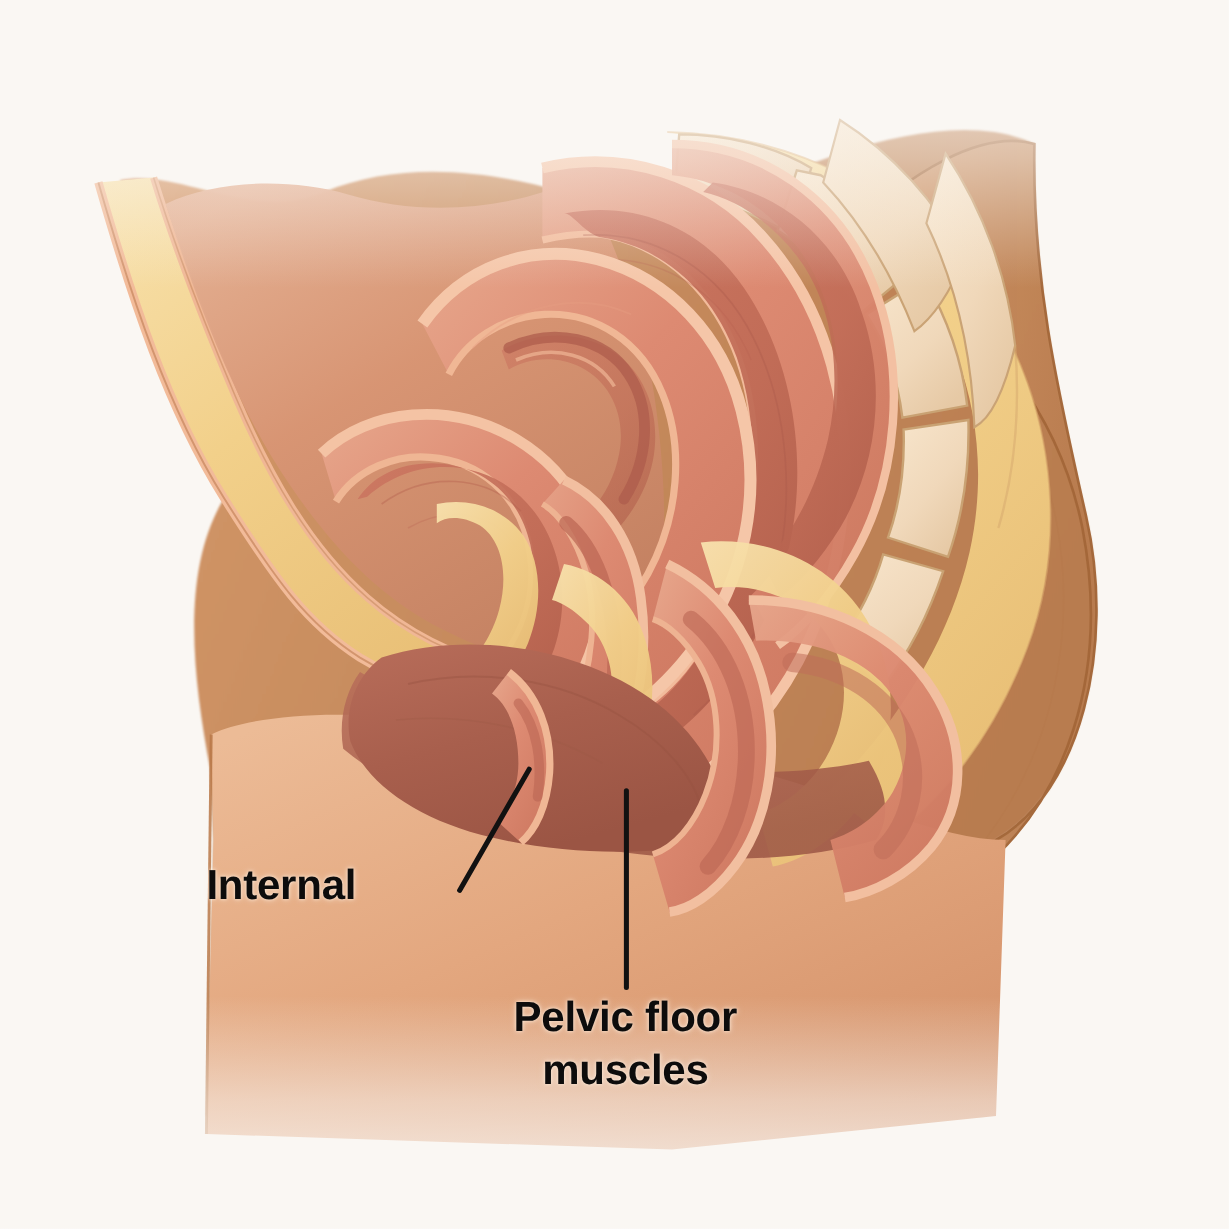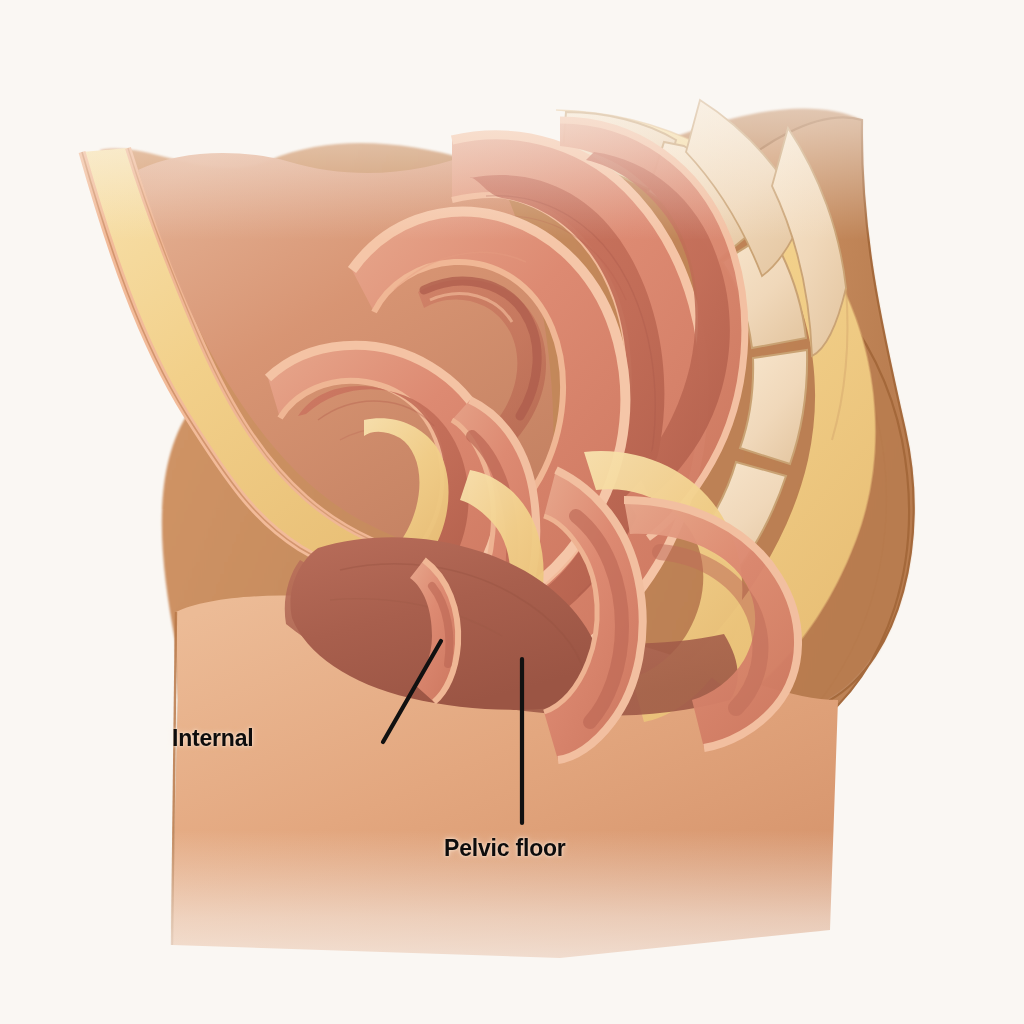--- a/index.html
+++ b/index.html
@@ -26,37 +26,37 @@
     left: 0;
     width: 1024px;
     height: 1024px;
     display: block;
   }
   .callout-label {
     position: absolute;
     color: #0d0c0c;
     font-family: "Liberation Sans", sans-serif;
     font-weight: 600;
-    font-size: 23px;
+    font-size: 35px;
     line-height: 44px;
     letter-spacing: -0.2px;
     white-space: nowrap;
     text-shadow: 0 0 3px rgba(255,241,226,0.85), 0 0 6px rgba(255,241,226,0.55);
   }
   #label-internal-anal-sphincter {
     left: 172px;
     top: 716px;
     text-align: center;
   }
   #label-internal-anal-sphincter .lbl-line:first-child {
     display: block;
     text-align: center;
   }
   #label-pelvic-floor-muscles {
-    left: 444px;
+    left: 428px;
     top: 826px;
     text-align: center;
   }
   .lbl-line { display: block; }
 </style>
 </head>
 <body>
 
 <div id="figure-root">
 
@@ -328,15 +328,16 @@
       <line x1="522" y1="823" x2="522" y2="659"></line>
     </g>
   </svg>
 
   <div id="label-internal-anal-sphincter" class="callout-label">
     <span class="lbl-line">Internal</span>
   </div>
 
   <div id="label-pelvic-floor-muscles" class="callout-label">
     <span class="lbl-line">Pelvic floor</span>
+    <span class="lbl-line">muscles</span>
   </div>
 
 </div>
 
 </body></html>

